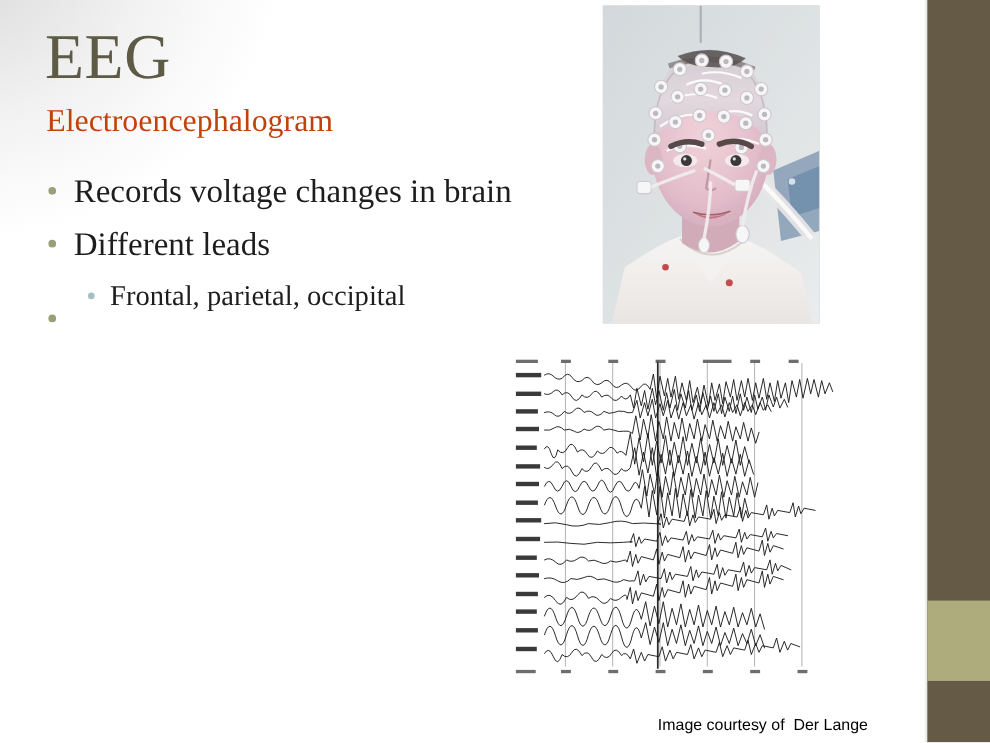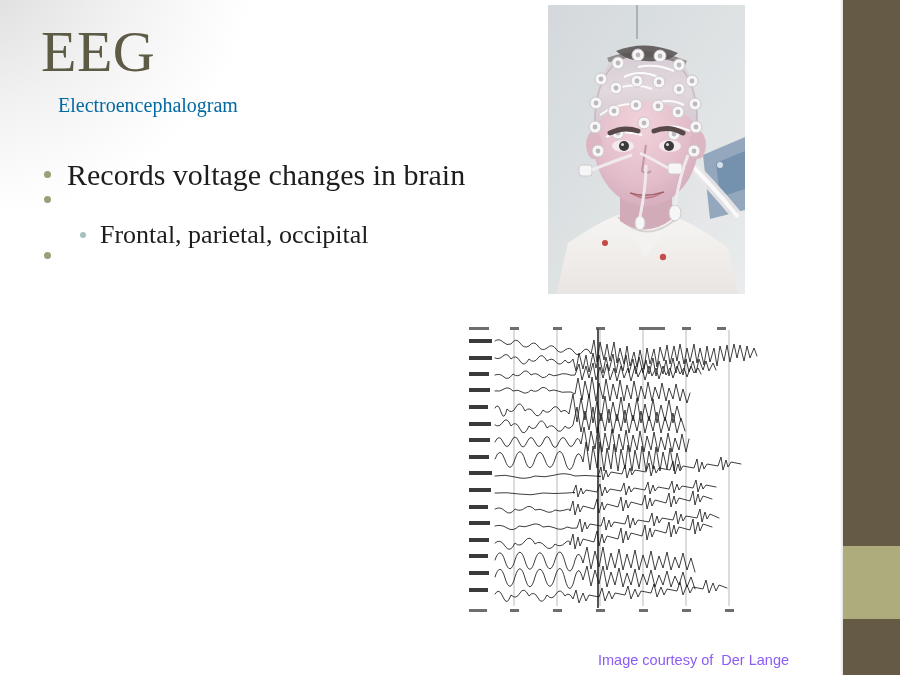--- a/index.html
+++ b/index.html
@@ -52,24 +52,23 @@
     left: 41px; top: 22px;
     font-size: 58px;
     line-height: 1.02;
     color: #5d5a45;
     letter-spacing: 0.5px;
     white-space: nowrap;
   }
   #subtitle {
     position: absolute;
     left: 42px; top: 94px;
-    font-size: 20px;
-    color: #0369a1;
+    font-size: 29px;
+    color: #c2410c;
     white-space: nowrap;
-    margin-left: 16px;
   }
 
   
   #bullets {
     position: absolute;
     left: 44px; top: 155px;
     width: 470px;
   }
   .bullet-row {
     display: flex;
@@ -132,21 +131,21 @@
     overflow: hidden;
   }
   #eeg-figure svg { display: block; }
 
   
   #caption {
     position: absolute;
     left: 598px; top: 652px;
     font-family: "Liberation Sans", "DejaVu Sans", sans-serif;
     font-size: 14.5px;
-    color: #8b5cf6;
+    color: #000000;
     white-space: pre;
   }
 </style>
 </head>
 <body>
 
 <div id="slide">
 
   <div id="bg-gradient"></div>
 
@@ -159,20 +158,21 @@
 
   <div id="bullets">
 
     <div class="bullet-row level1">
       <span class="dot"></span>
       <span class="btext">Records voltage changes in brain</span>
     </div>
 
     <div class="bullet-row level1">
       <span class="dot"></span>
+      <span class="btext">Different leads</span>
     </div>
 
     <div class="bullet-row level2">
       <span class="dot"></span>
       <span class="btext">Frontal, parietal, occipital</span>
     </div>
 
     <div class="bullet-row level1">
       <span class="dot"></span>
     </div>

